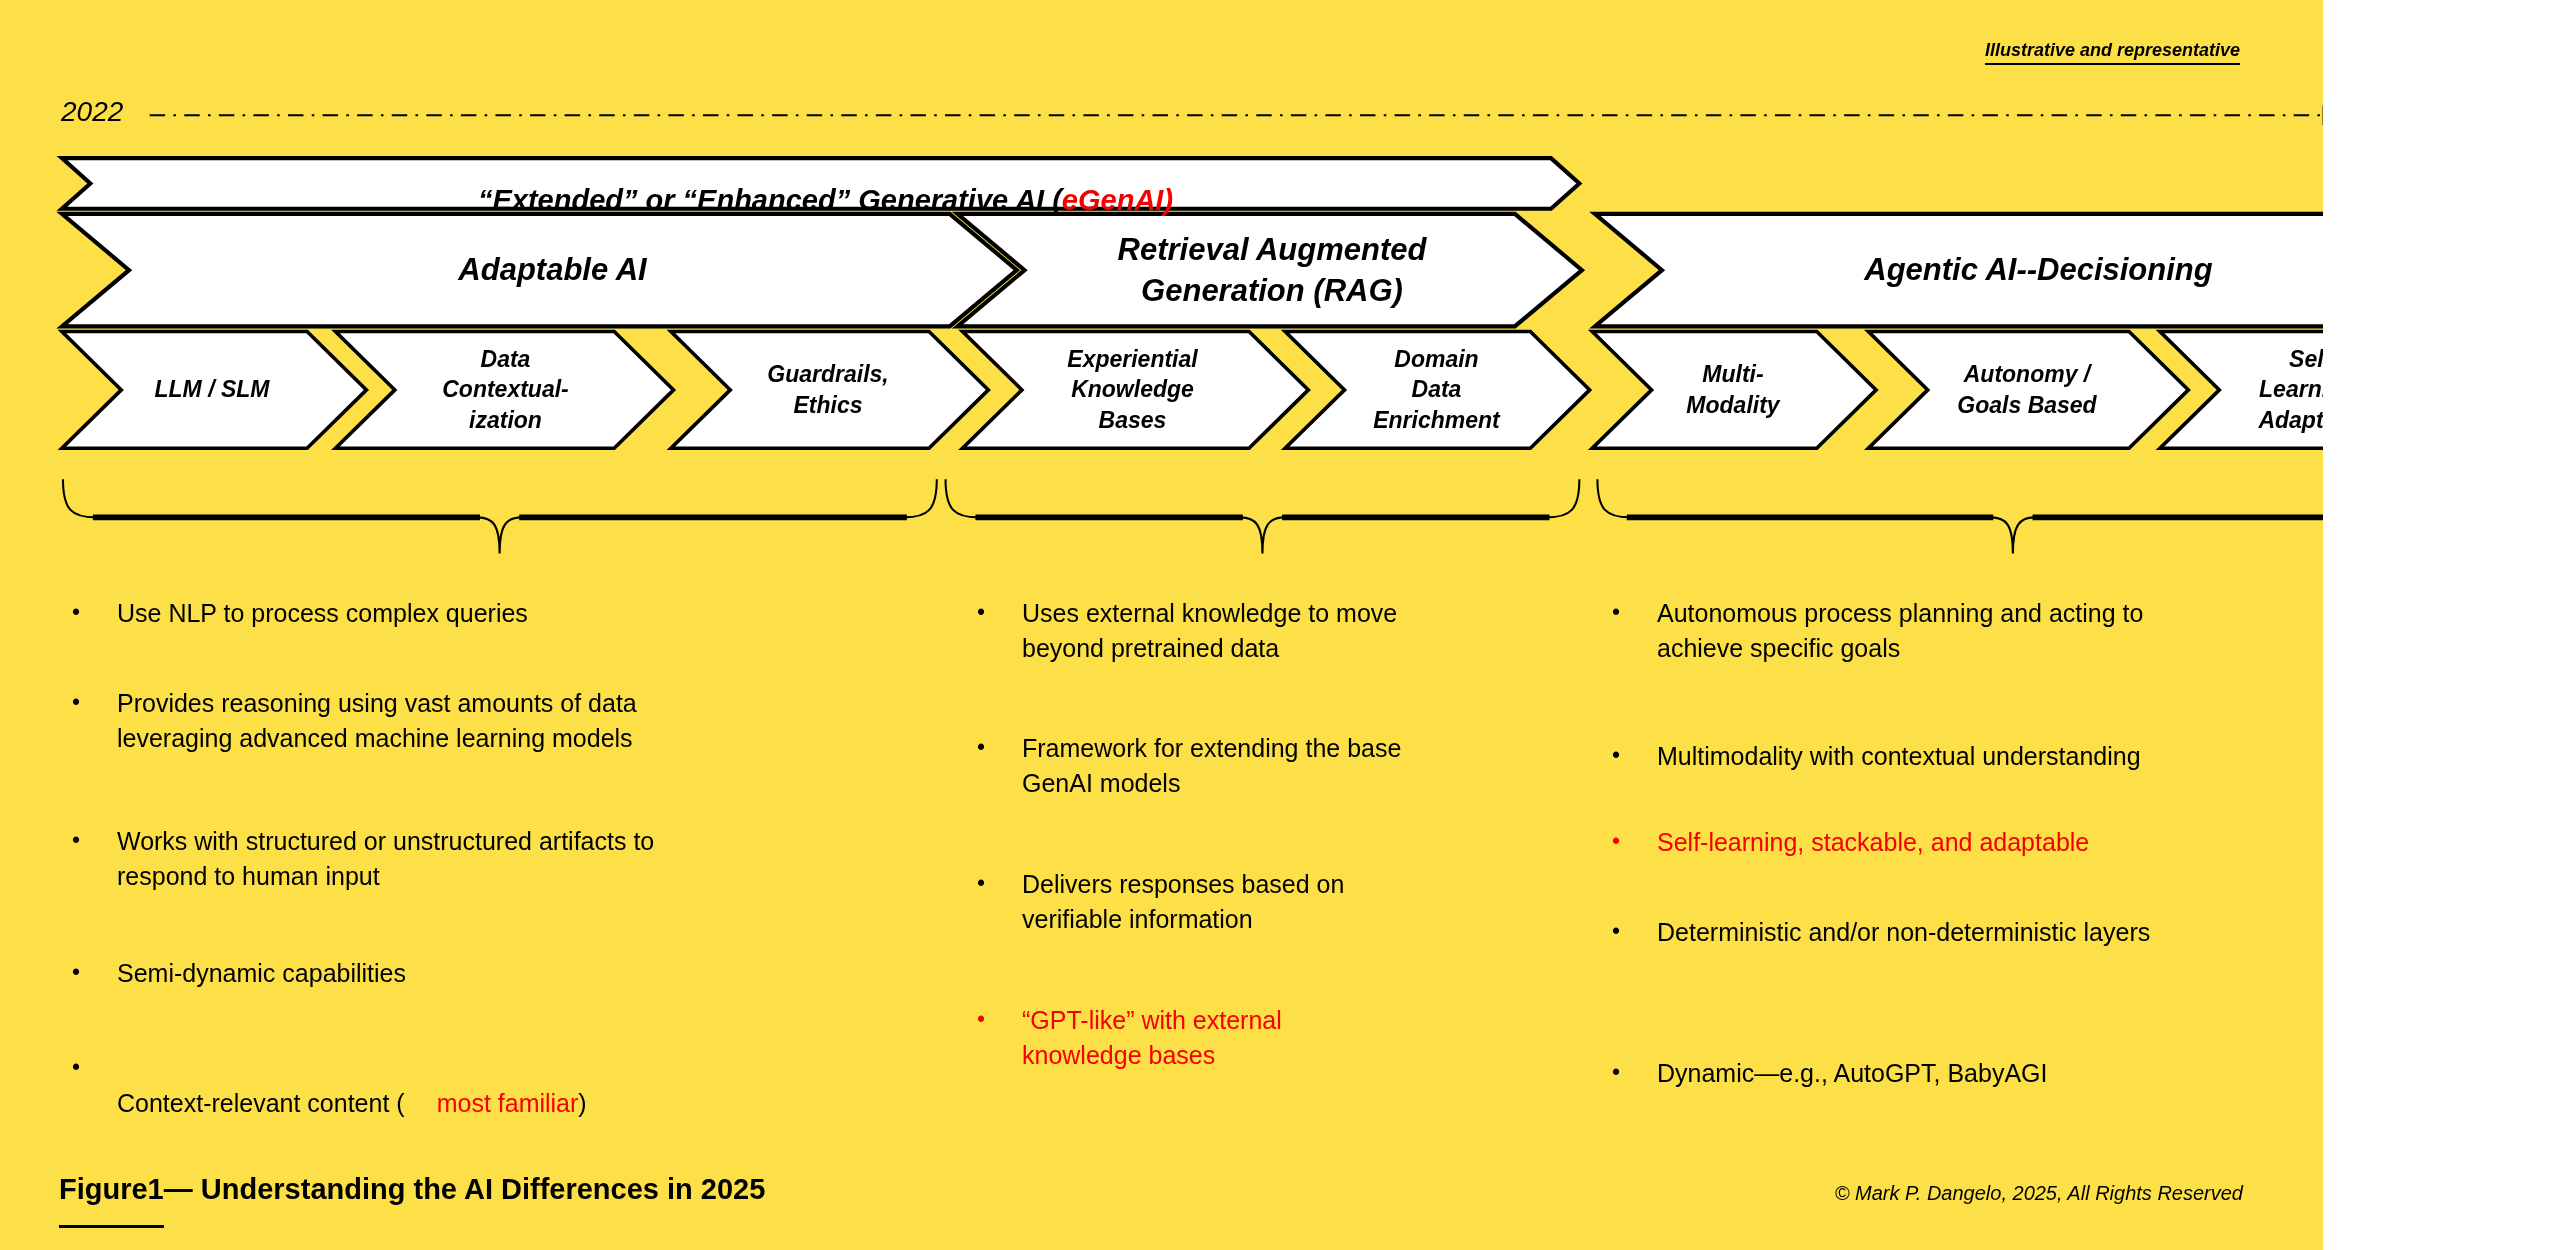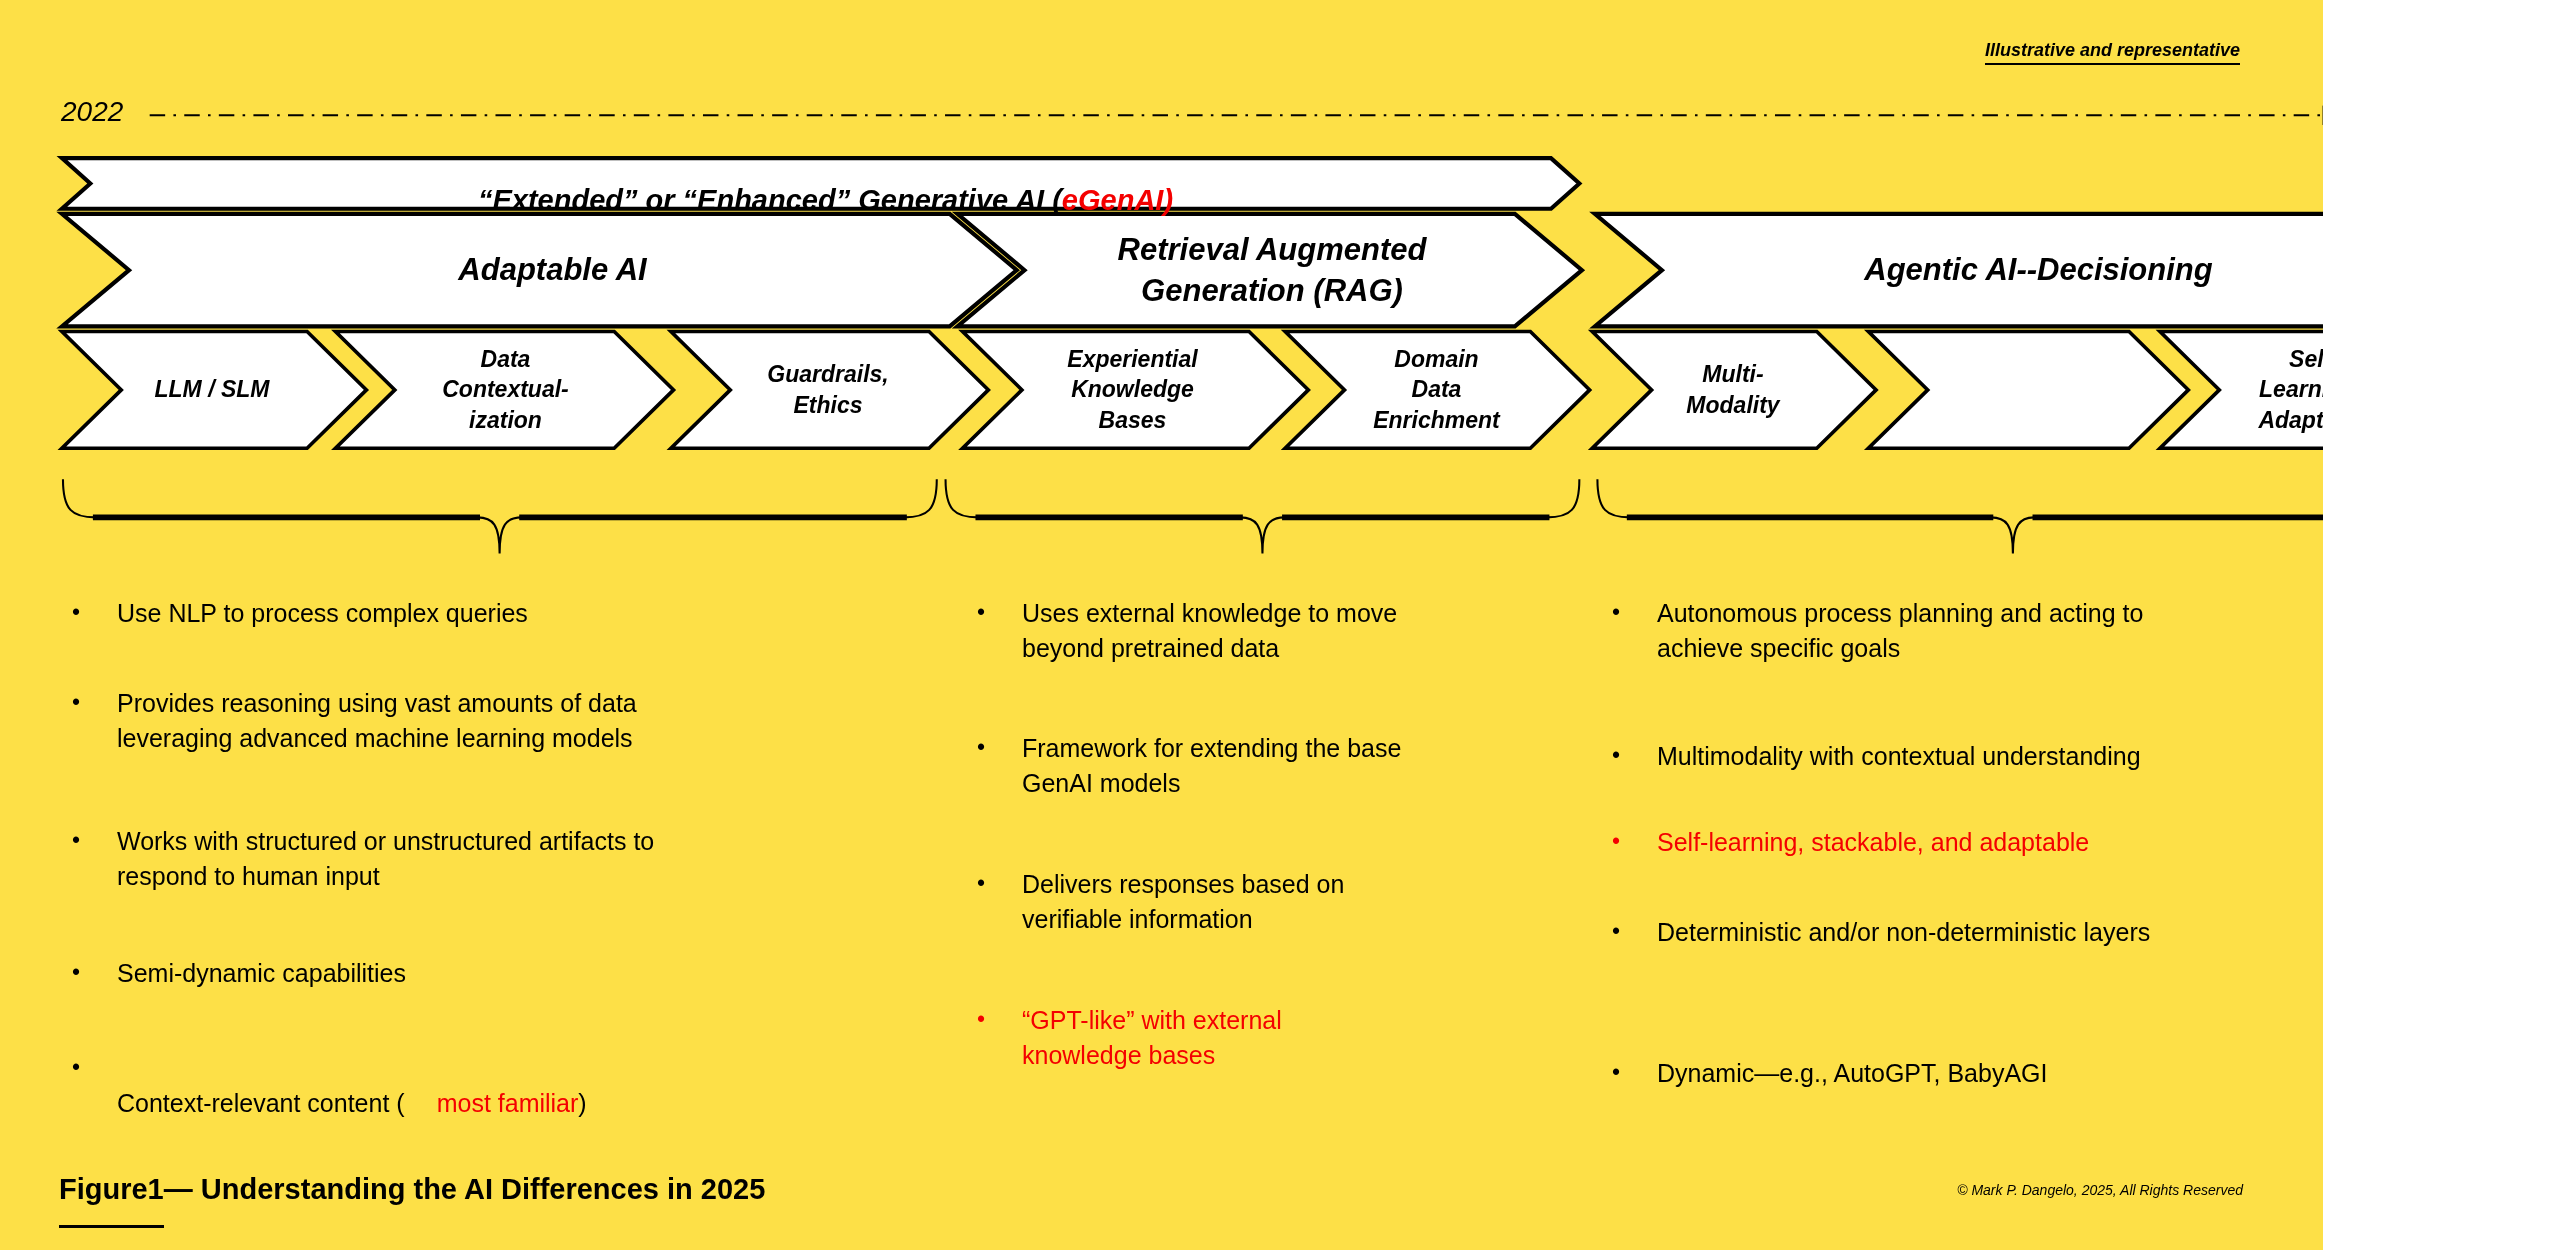--- a/index.html
+++ b/index.html
@@ -69,21 +69,21 @@
 
   
   .figure-title {
     left: 59px; top: 1173px;
     font-size: 29px; font-weight: bold;
     white-space: nowrap;
   }
   .figure-title .ul { border-bottom: 3.1px solid #000; padding-bottom: 20px; }
   .copyright {
     top: 1182px; right: 80px;
-    font-size: 14px; font-style: italic;
+    font-size: 20px; font-style: italic;
     white-space: nowrap;
   }
 </style>
 </head>
 <body>
 
 <div id="canvas">
 
   <svg id="shapes" width="2576" height="1251" viewBox="0 0 4991 2423">
 
@@ -144,20 +144,22 @@
   <div class="abs chev-label sub-label sub-label-2">Guardrails,
 Ethics</div>
   <div class="abs chev-label sub-label sub-label-3">Experiential
 Knowledge
 Bases</div>
   <div class="abs chev-label sub-label sub-label-4">Domain
 Data
 Enrichment</div>
   <div class="abs chev-label sub-label sub-label-5">Multi-
 Modality</div>
+  <div class="abs chev-label sub-label sub-label-6">Autonomy /
+Goals Based</div>
   <div class="abs chev-label sub-label sub-label-7">Self-
 Learning /
 Adaptable</div>
 
   <div class="bullet-item col1" style="top:596px">Use NLP to process complex queries</div>
   <div class="bullet-item col1" style="top:686px">Provides reasoning using vast amounts of data
 leveraging advanced machine learning models</div>
   <div class="bullet-item col1" style="top:824px">Works with structured or unstructured artifacts to
 respond to human input</div>
   <div class="bullet-item col1" style="top:956px">Semi-dynamic capabilities</div>

